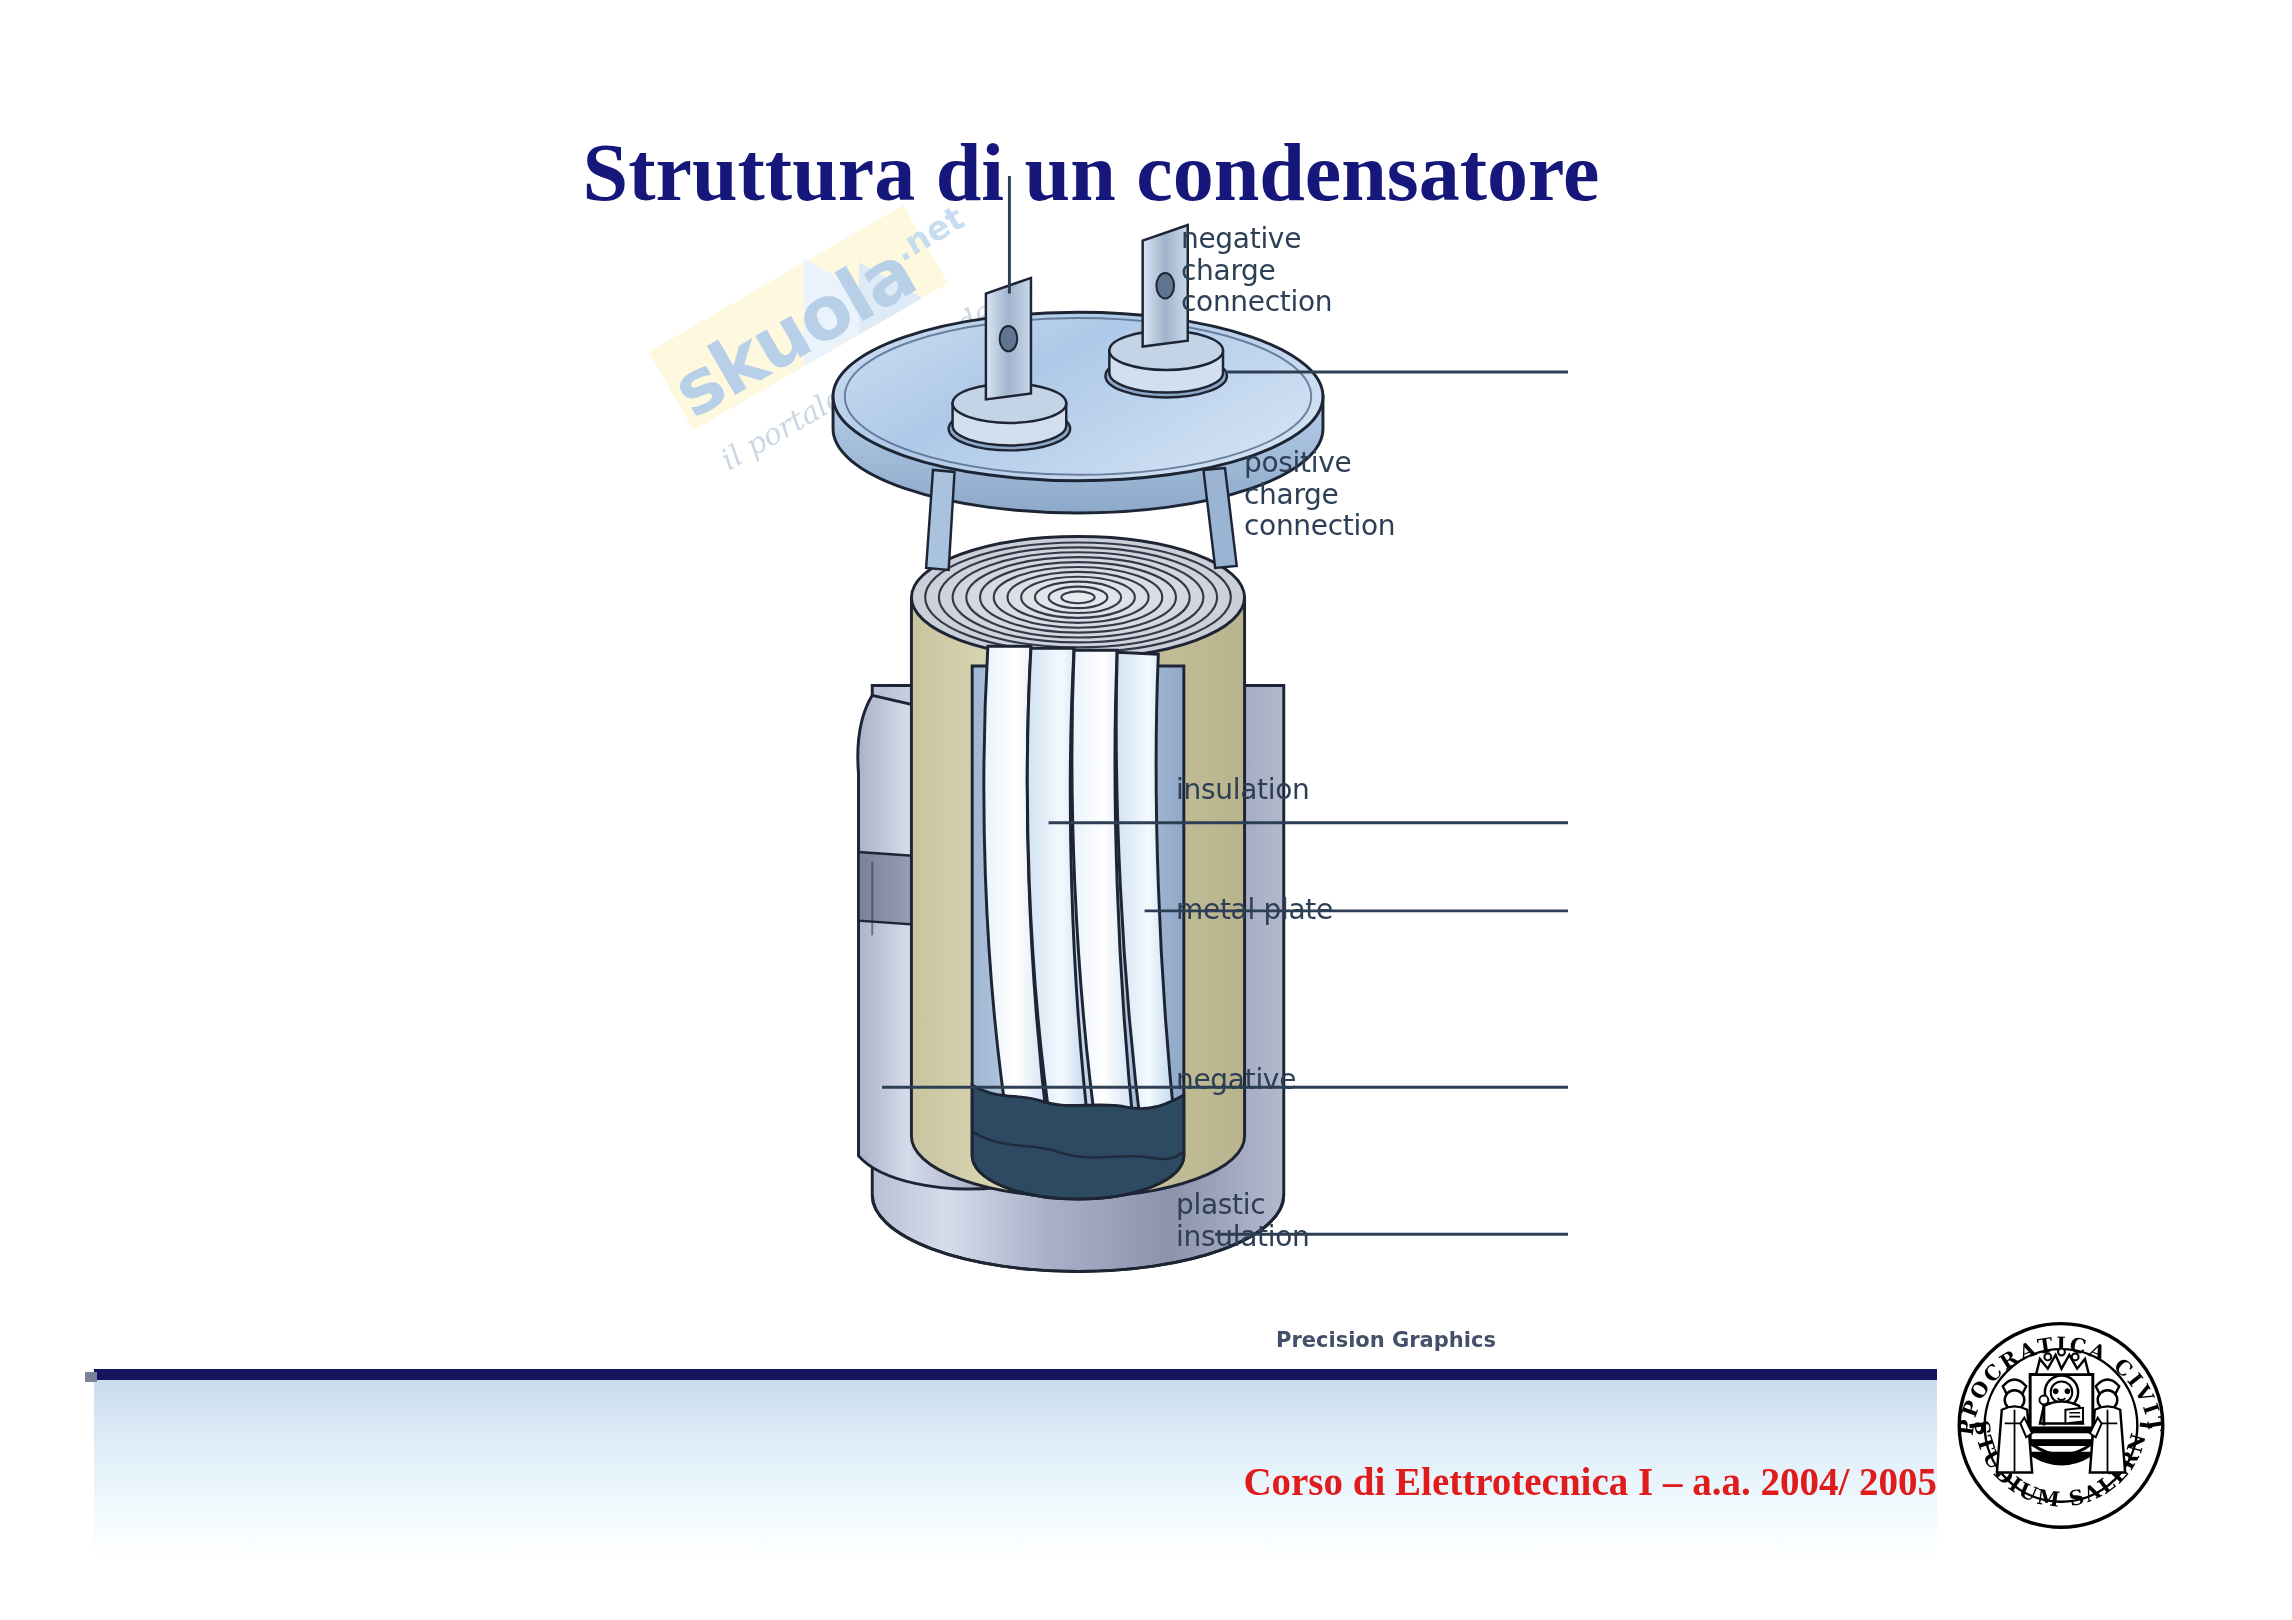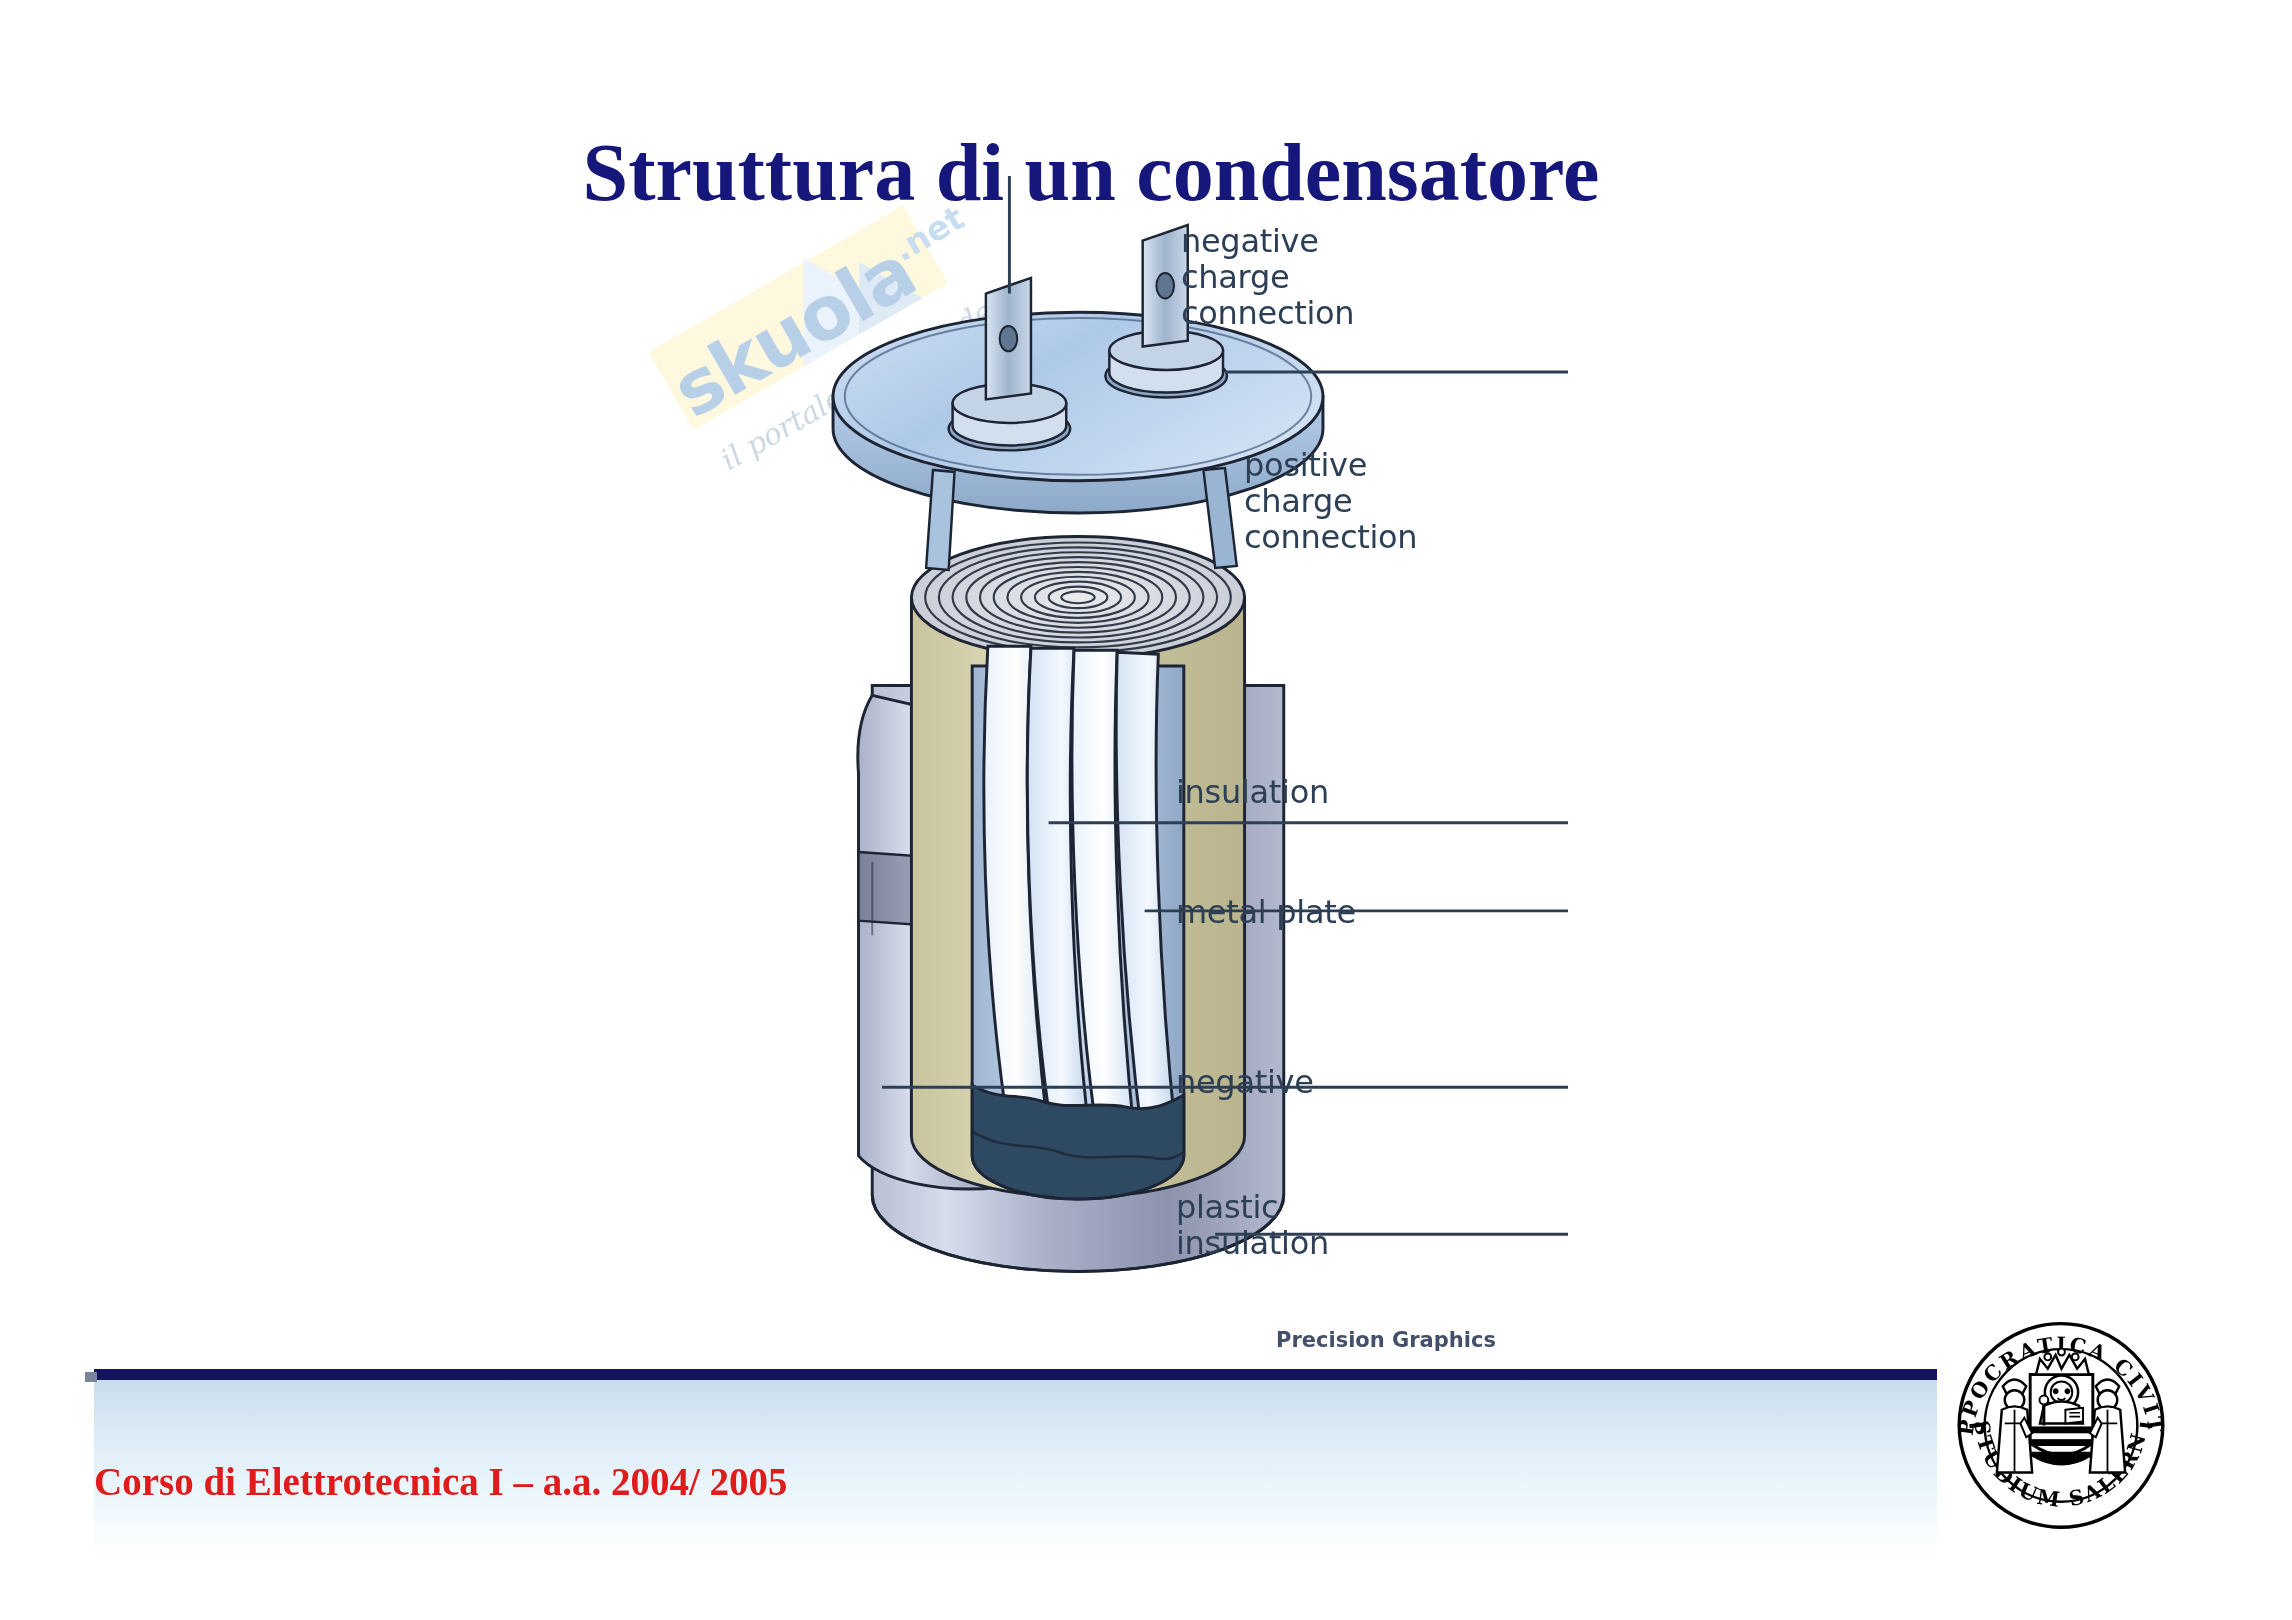--- a/index.html
+++ b/index.html
@@ -51,21 +51,21 @@
     width: 980px;
     height: 1215px;
     z-index: 10;
   }
   .diagram svg { display:block; }
 
   
   .callout {
     position: absolute;
     font-family: "DejaVu Sans", sans-serif;
-    font-size: 32px;
+    font-size: 28px;
     line-height: 1.13;
     color: #2d3f55;
     white-space: pre-line;
     z-index: 30;
     letter-spacing: -0.3px;
   }
   .cl-neg  { left: 1181px; top: 223px; }
   .cl-pos  { left: 1244px; top: 447px; }
   .cl-die  { left: 1176px; top: 774px; }
   .cl-met  { left: 1176px; top: 894px; text-align: right; }
@@ -126,21 +126,21 @@
     font-weight: bold;
     font-size: 39px;
     color: #16177a;
     white-space: nowrap;
   }
   .footer-line2 {
     position: absolute;
     left: 0;
     top: 90px;
     width: 1843px;
-    text-align: left;
+    text-align: right;
     font-family: "Liberation Serif", serif;
     font-weight: bold;
     font-size: 39px;
     color: #e01b1b;
     white-space: nowrap;
   }
 
   
   .seal {
     position: absolute;

